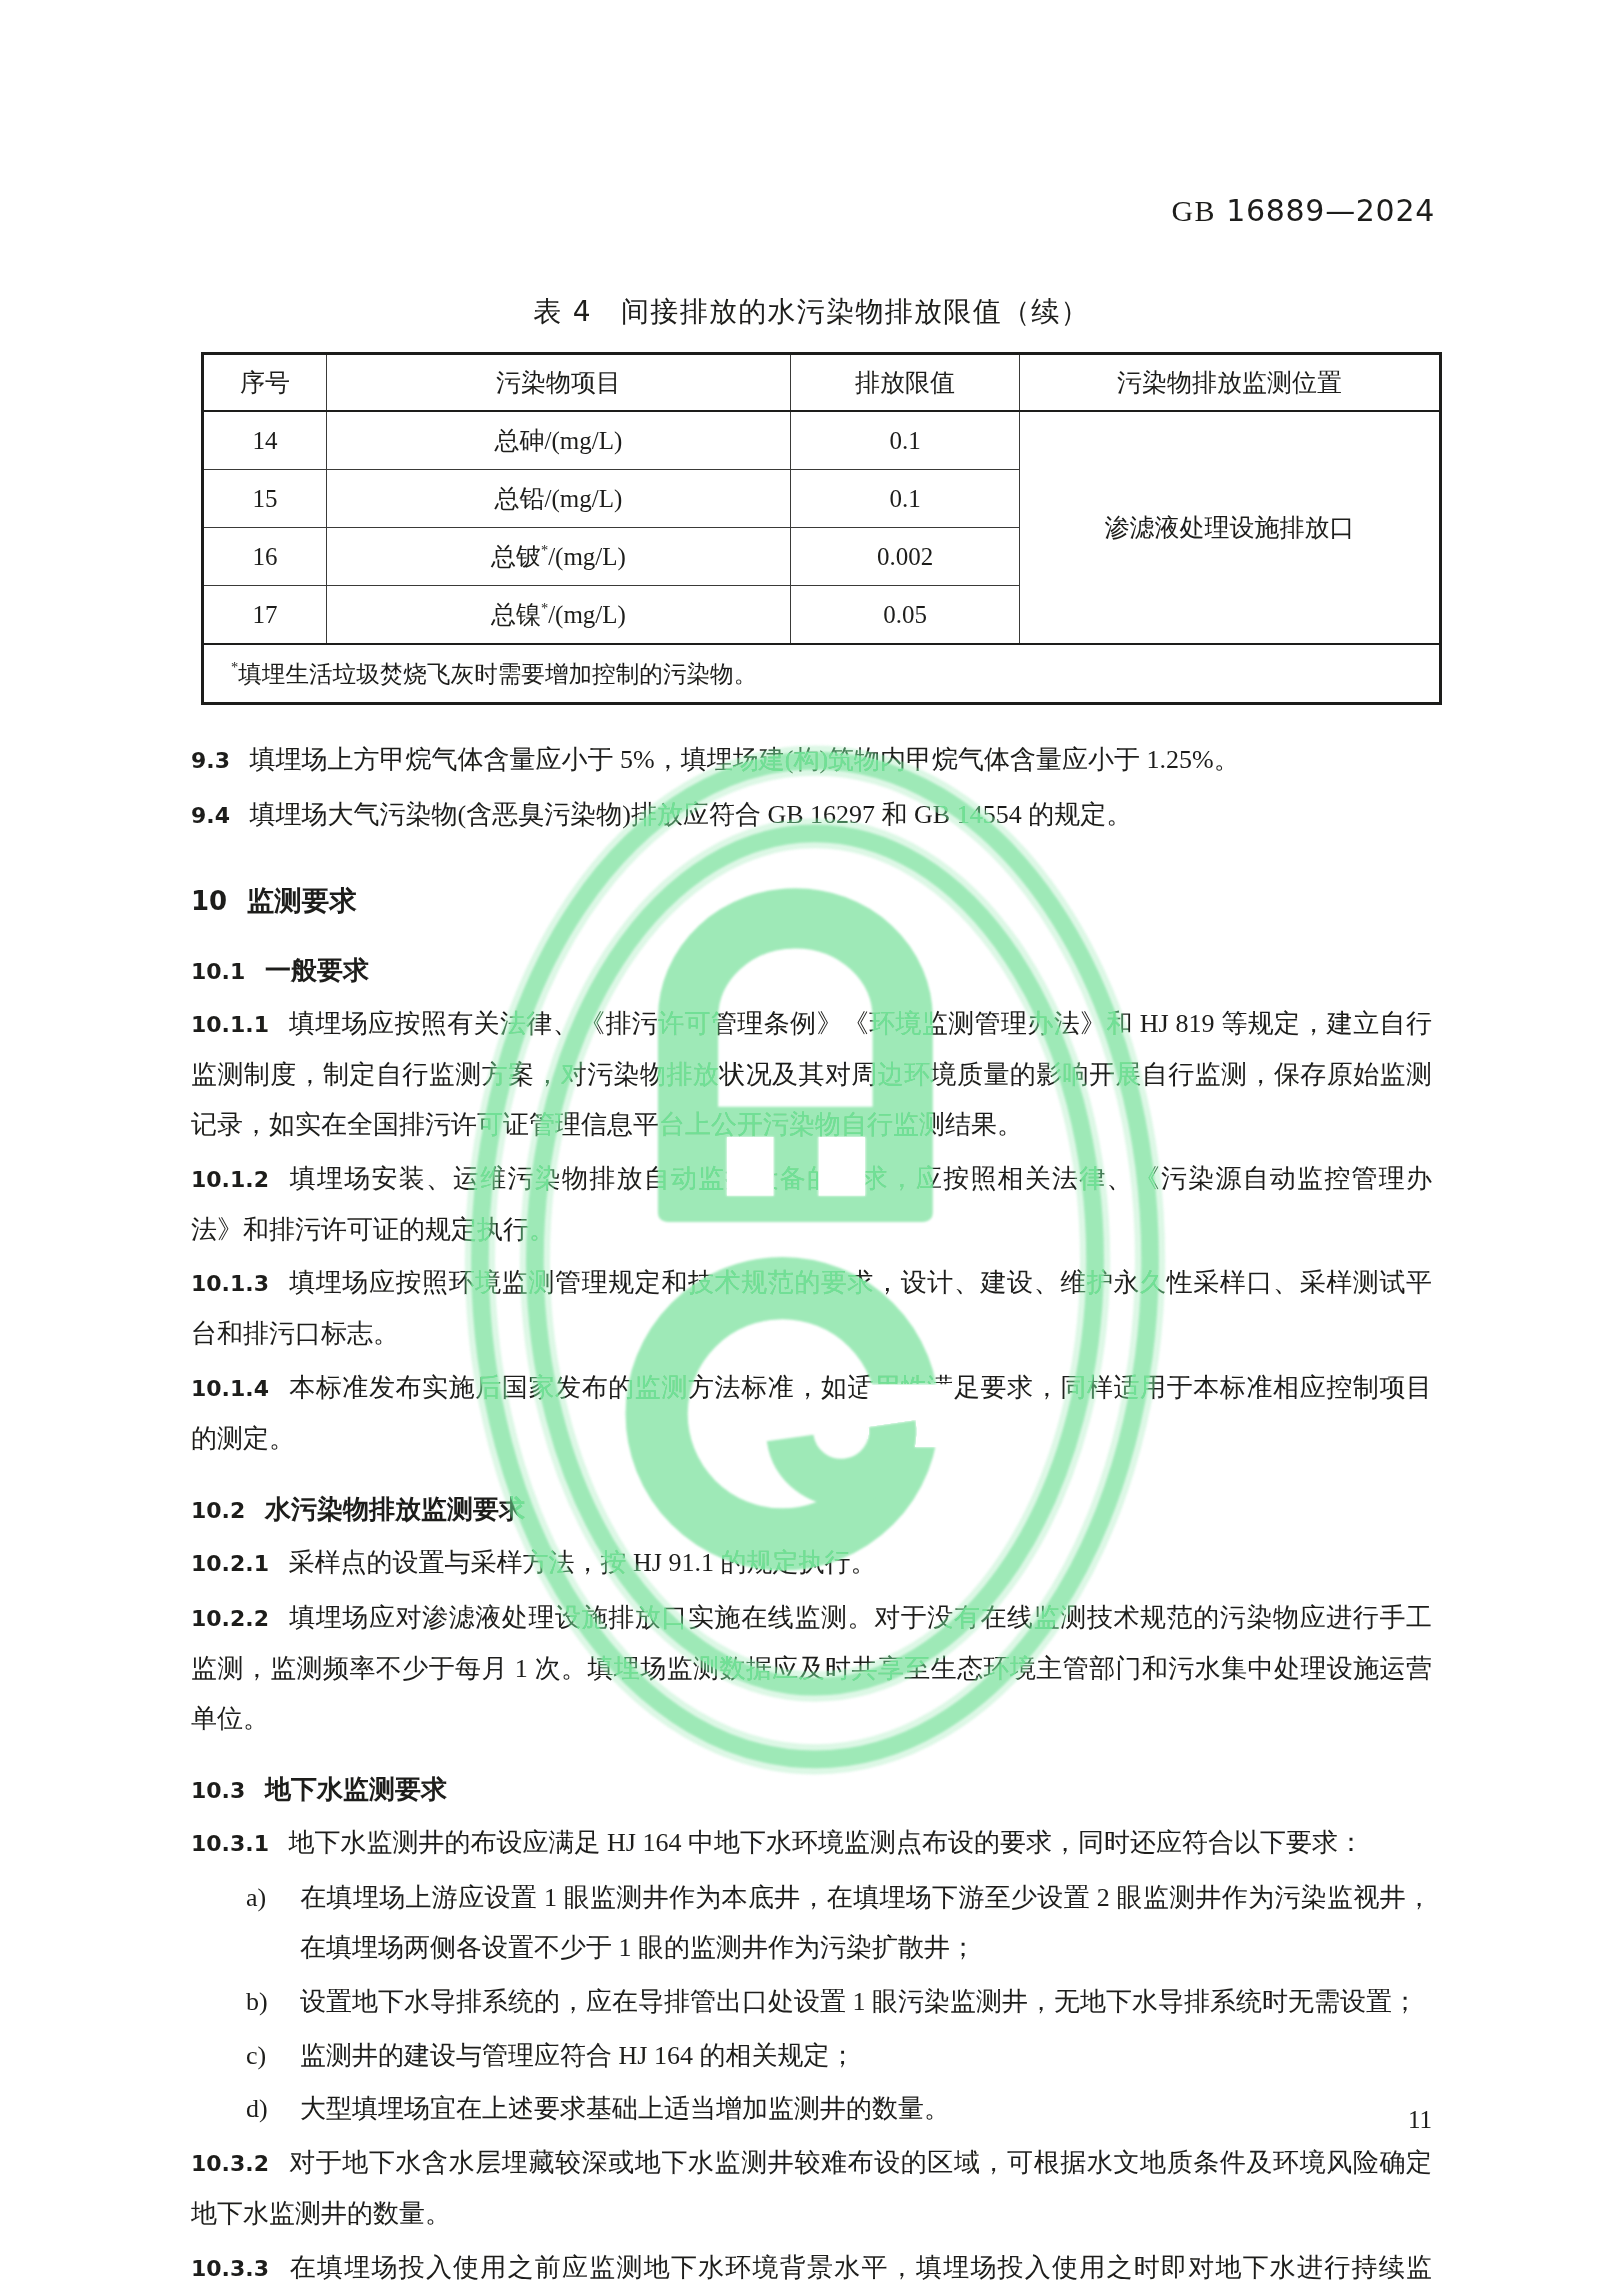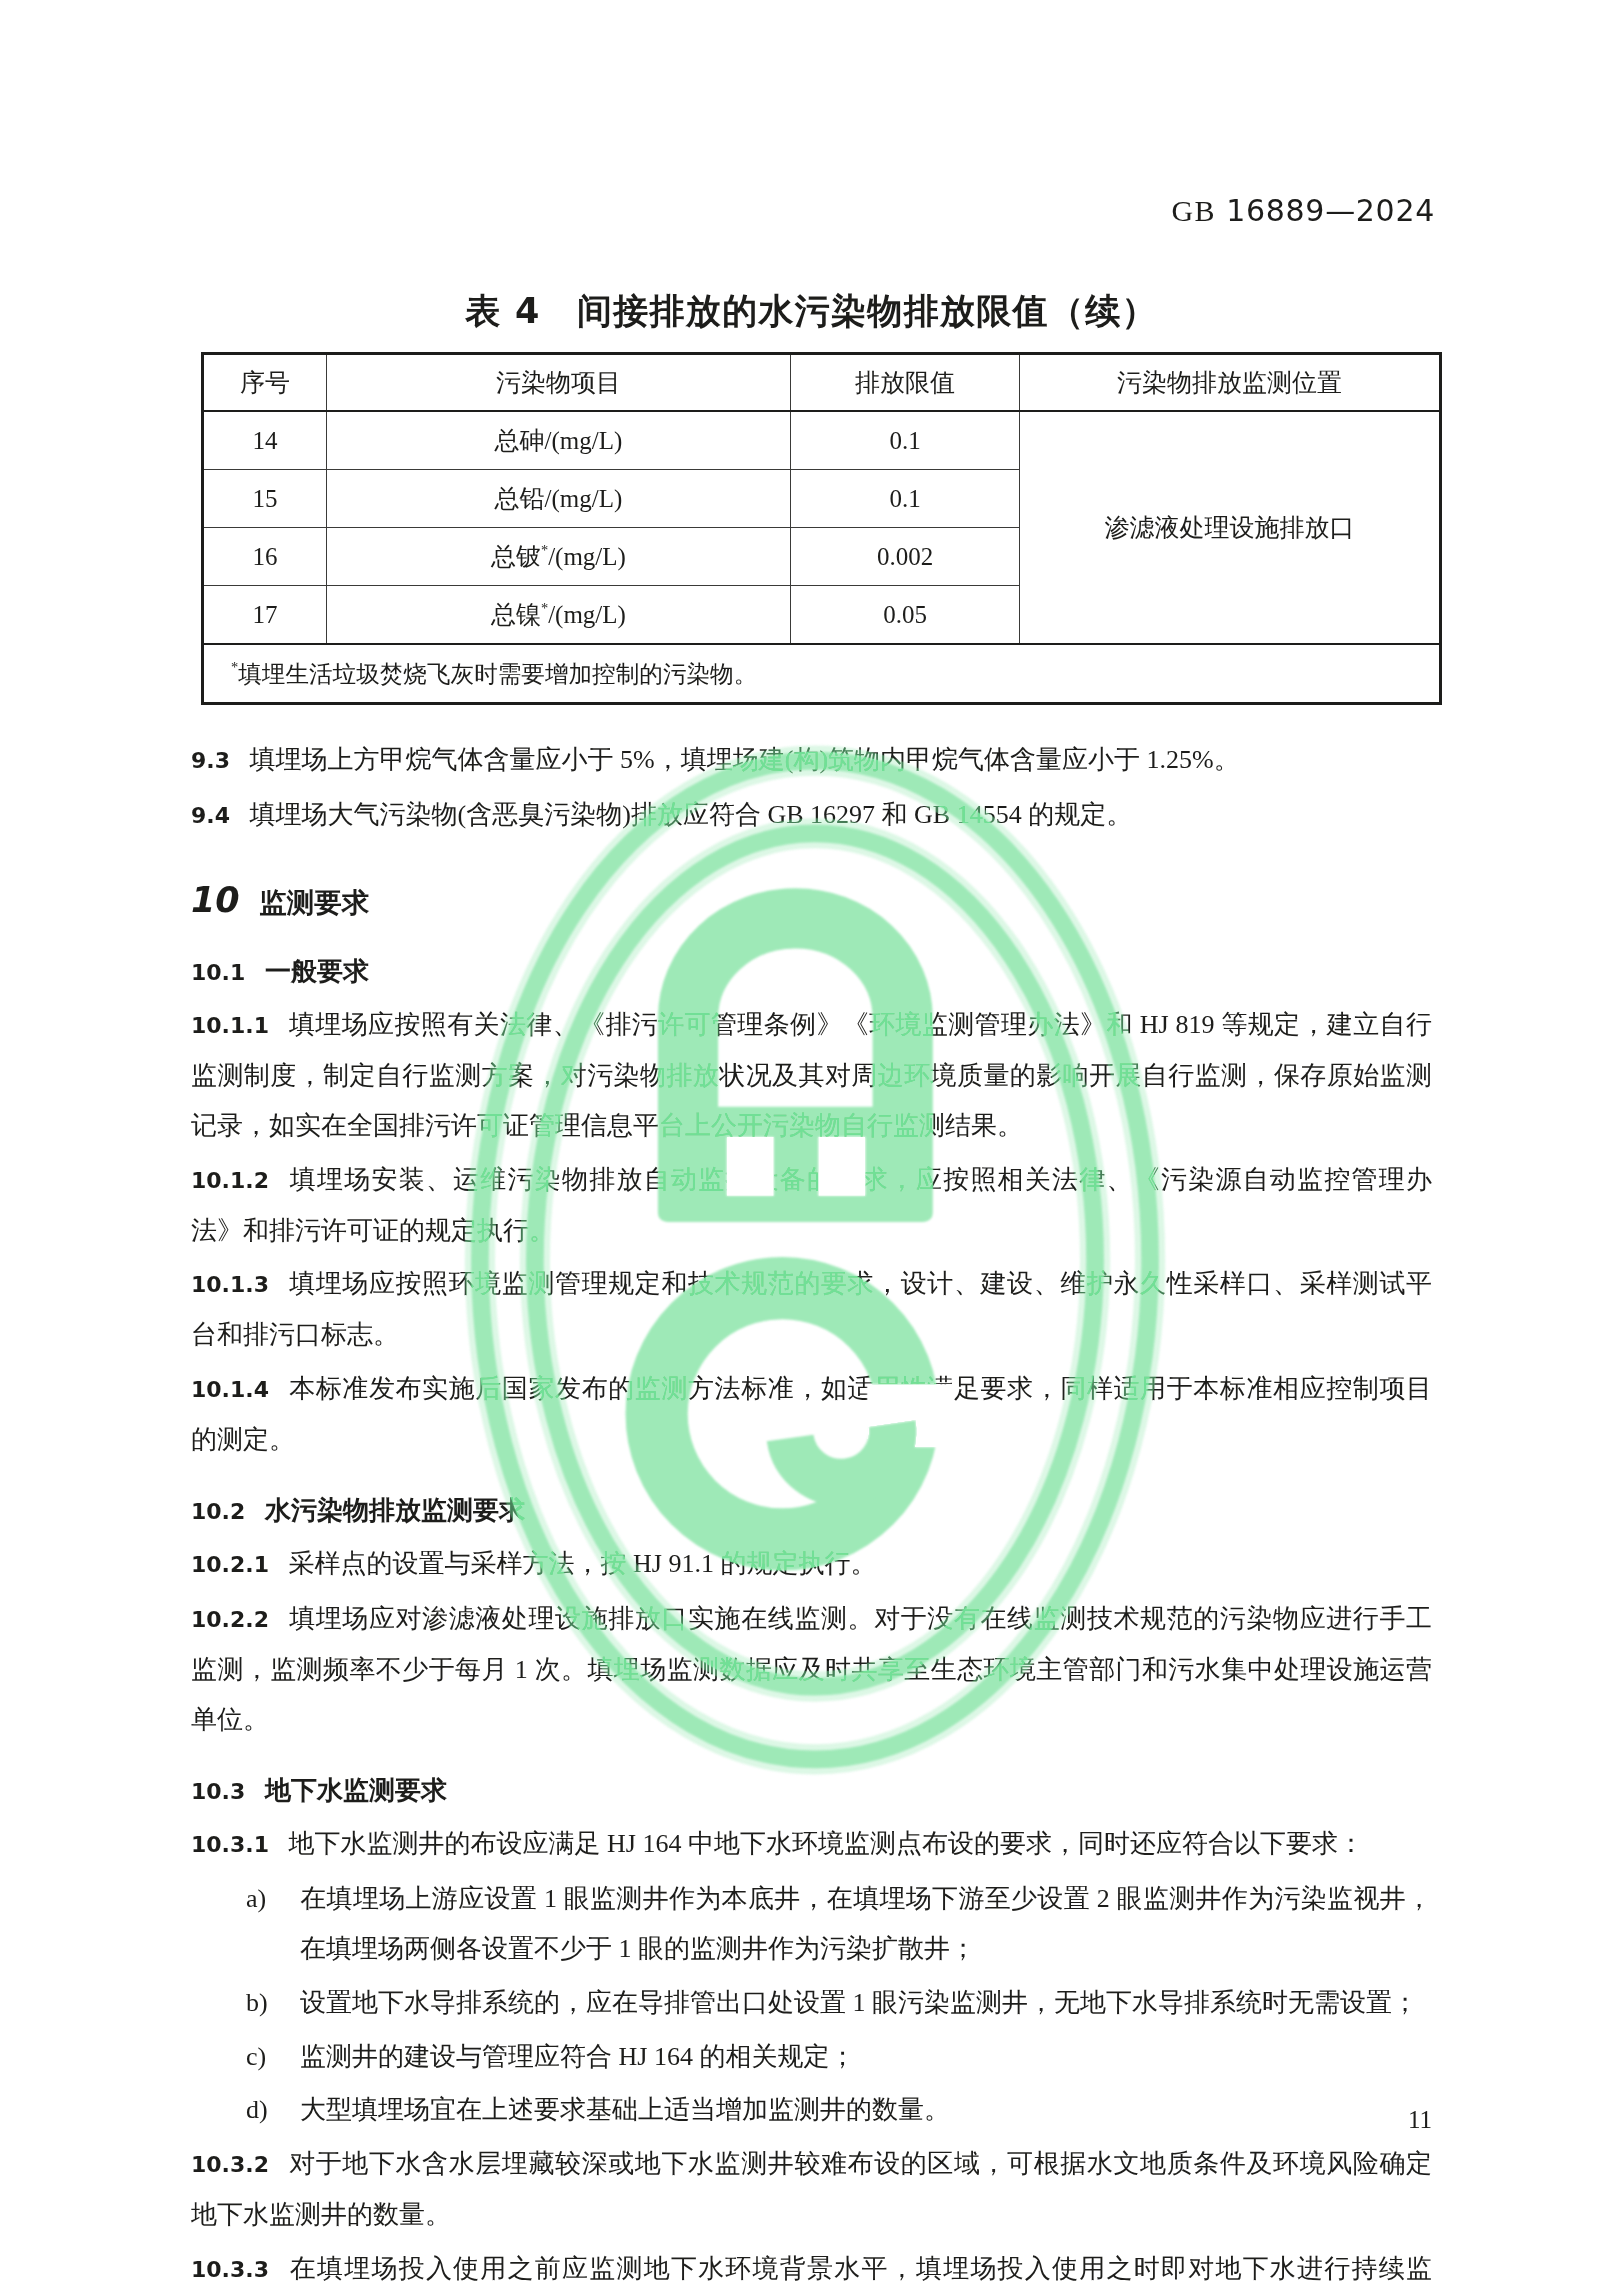--- a/index.html
+++ b/index.html
@@ -19,21 +19,21 @@
   .doc-code .gb{font-family:"Liberation Serif",serif;font-weight:400;letter-spacing:1.3px;}
   .doc-code .code{font-family:"DejaVu Sans",sans-serif;font-weight:400;margin-left:10.5px;letter-spacing:0.7px;}
   
   .content{
     position:absolute;left:191px;top:0;width:1241px;
   }
   .tbl-title{
     margin-top:296px;
     text-align:center;
     font-family:"DejaVu Sans","Liberation Sans",sans-serif;
-    font-weight:700;font-size:35px;line-height:31px;
+    font-weight:400;font-size:28px;line-height:31px;
     letter-spacing:1.3px;
   }
   
   table.limits{
     margin-top:25px;width:100%;
     border-collapse:collapse;table-layout:fixed;
     font-size:25px;
     margin-left:10px;
   }
   table.limits col.c-no{width:10%;}
@@ -62,21 +62,21 @@
   }
   .num{
     font-family:"DejaVu Sans","Liberation Sans",sans-serif;
     font-weight:700;font-size:22px;margin-right:19.6px;
   }
   .h-major{
     margin:43px 0 37px 0;
     font-family:"DejaVu Sans","Liberation Sans",sans-serif;
     font-weight:700;font-size:27.5px;line-height:33px;
   }
-  .h-major .num{font-size:35px;font-style:italic;}
+  .h-major .num{font-size:26px;}
   .h-sub{
     margin:30px 0 11.8px 0;
     font-family:"DejaVu Sans","Liberation Sans",sans-serif;
     font-weight:700;font-size:26px;line-height:31px;
   }
   .mt-after-table{margin-top:30px;}
   .li{padding-left:109px;}
   .li .lbl{display:inline-block;width:54px;margin-left:-54px;}
   
   .wm{

